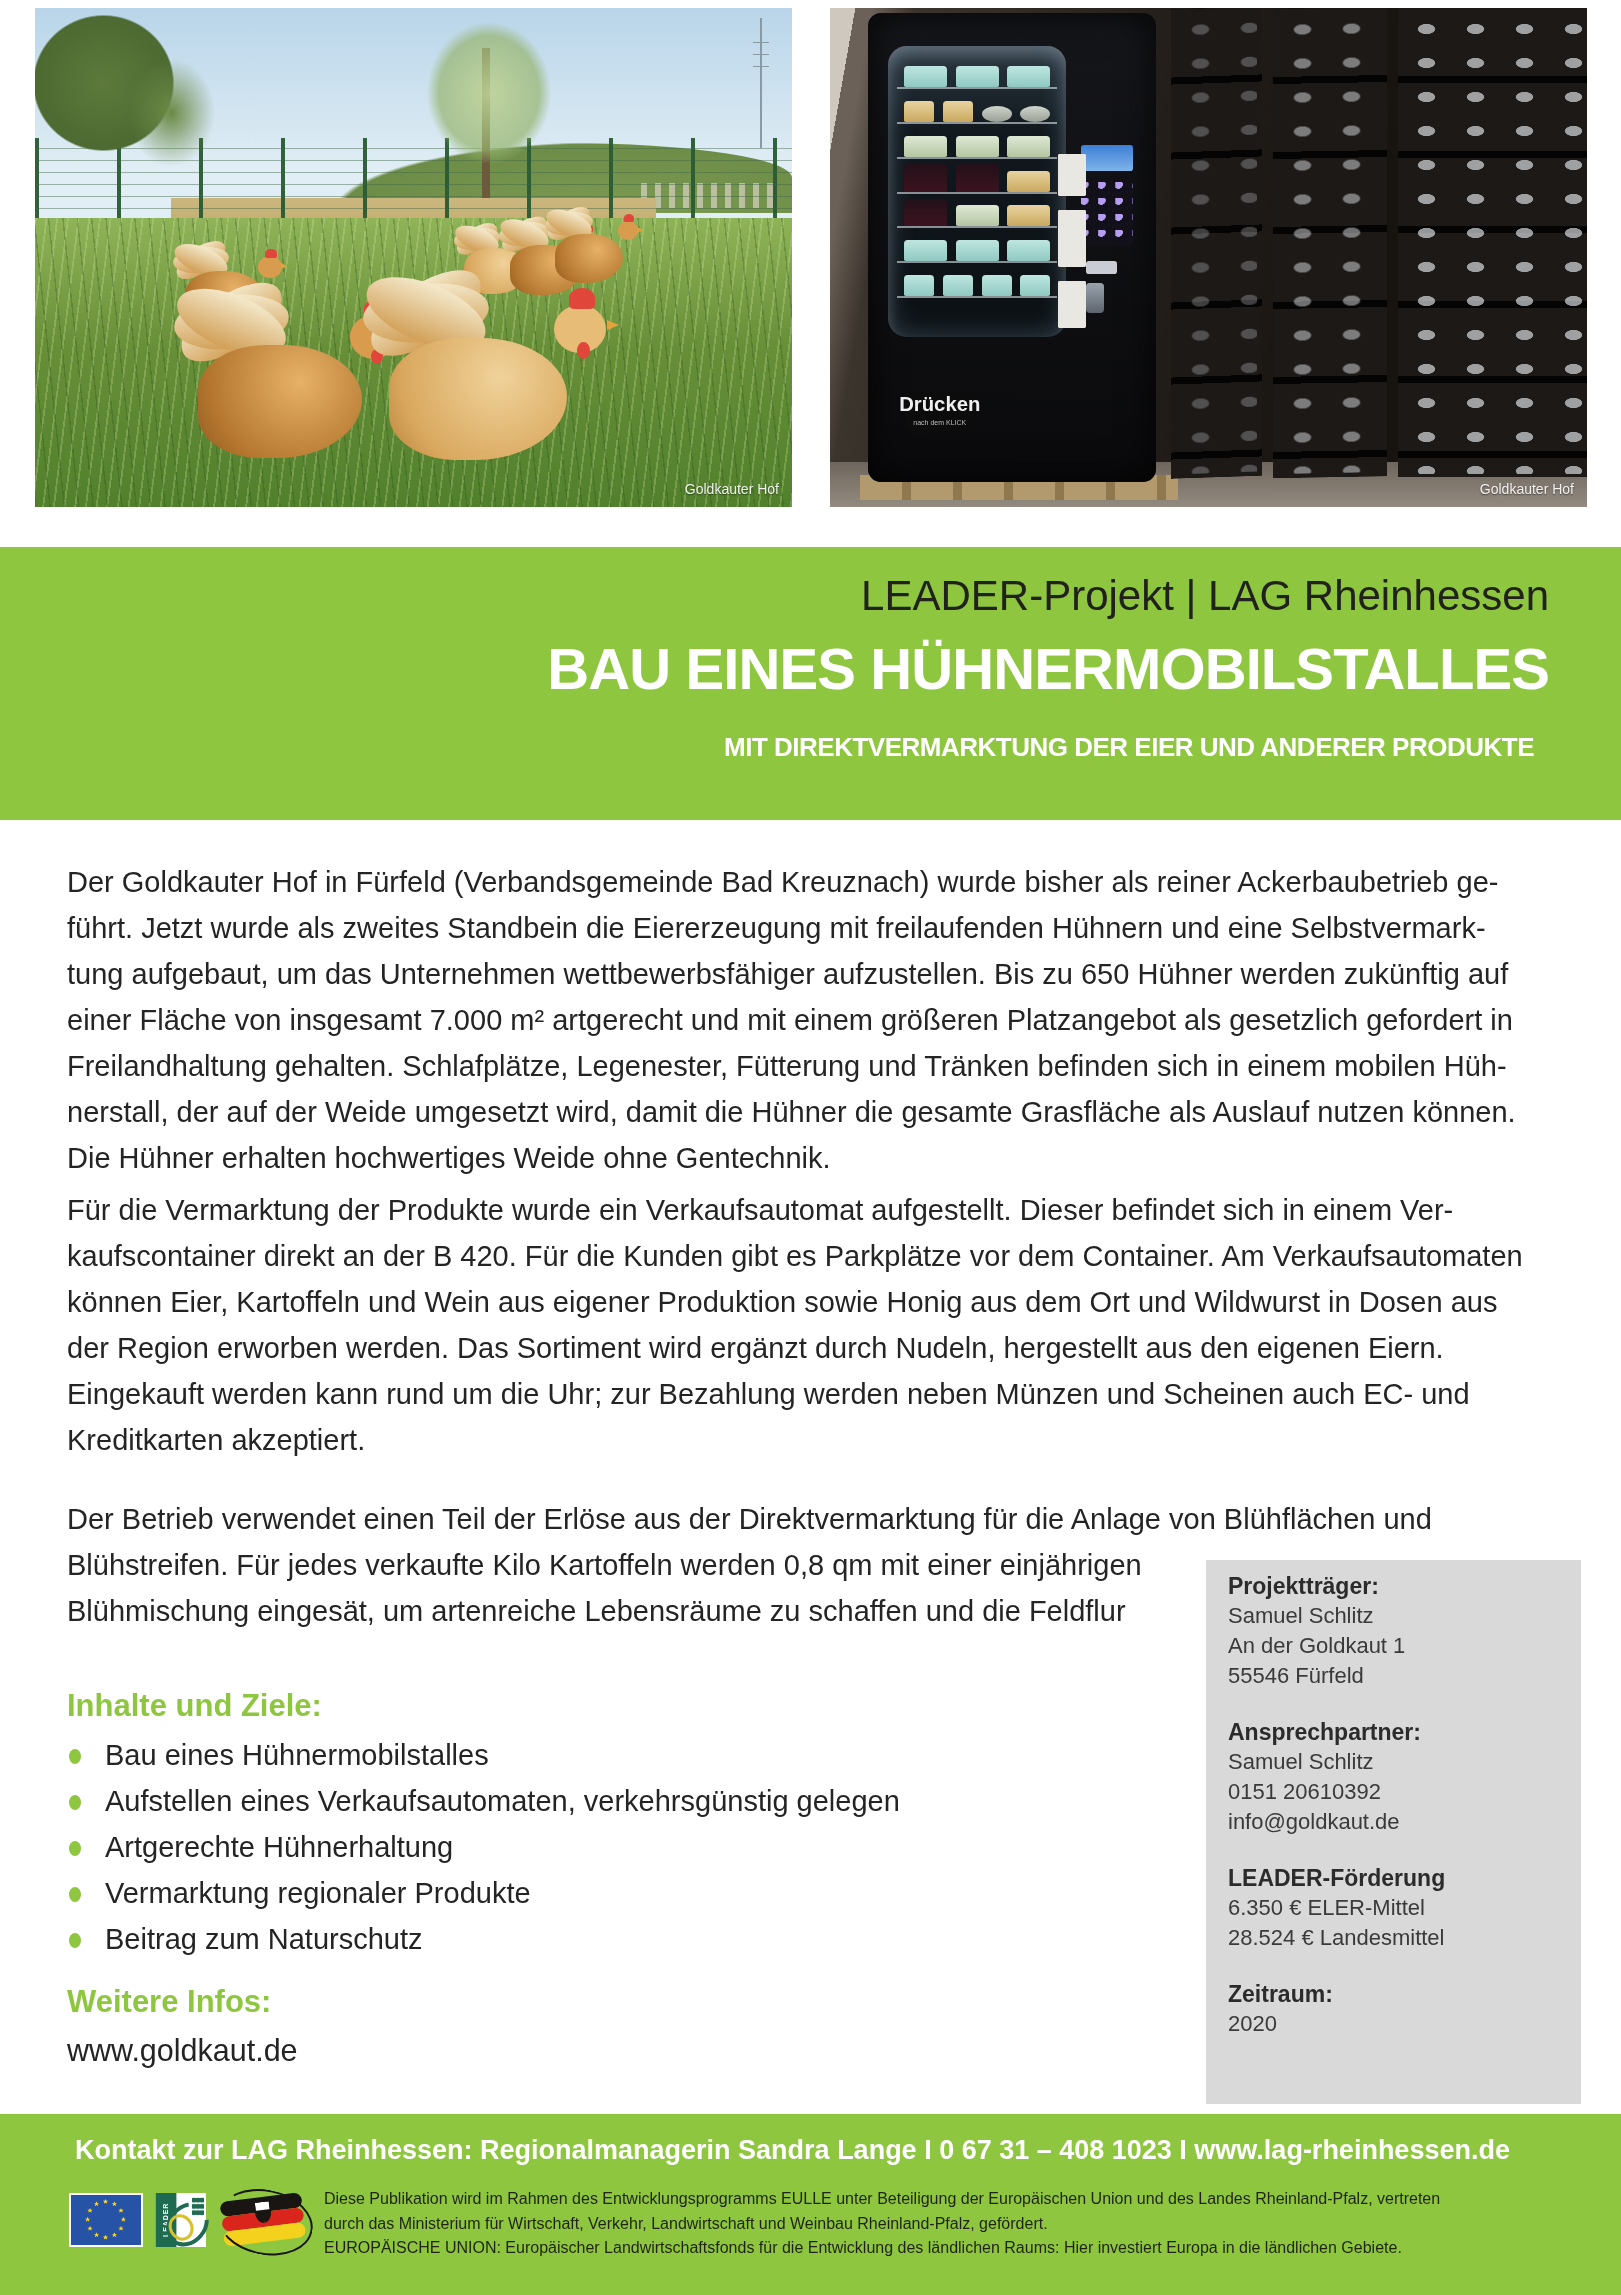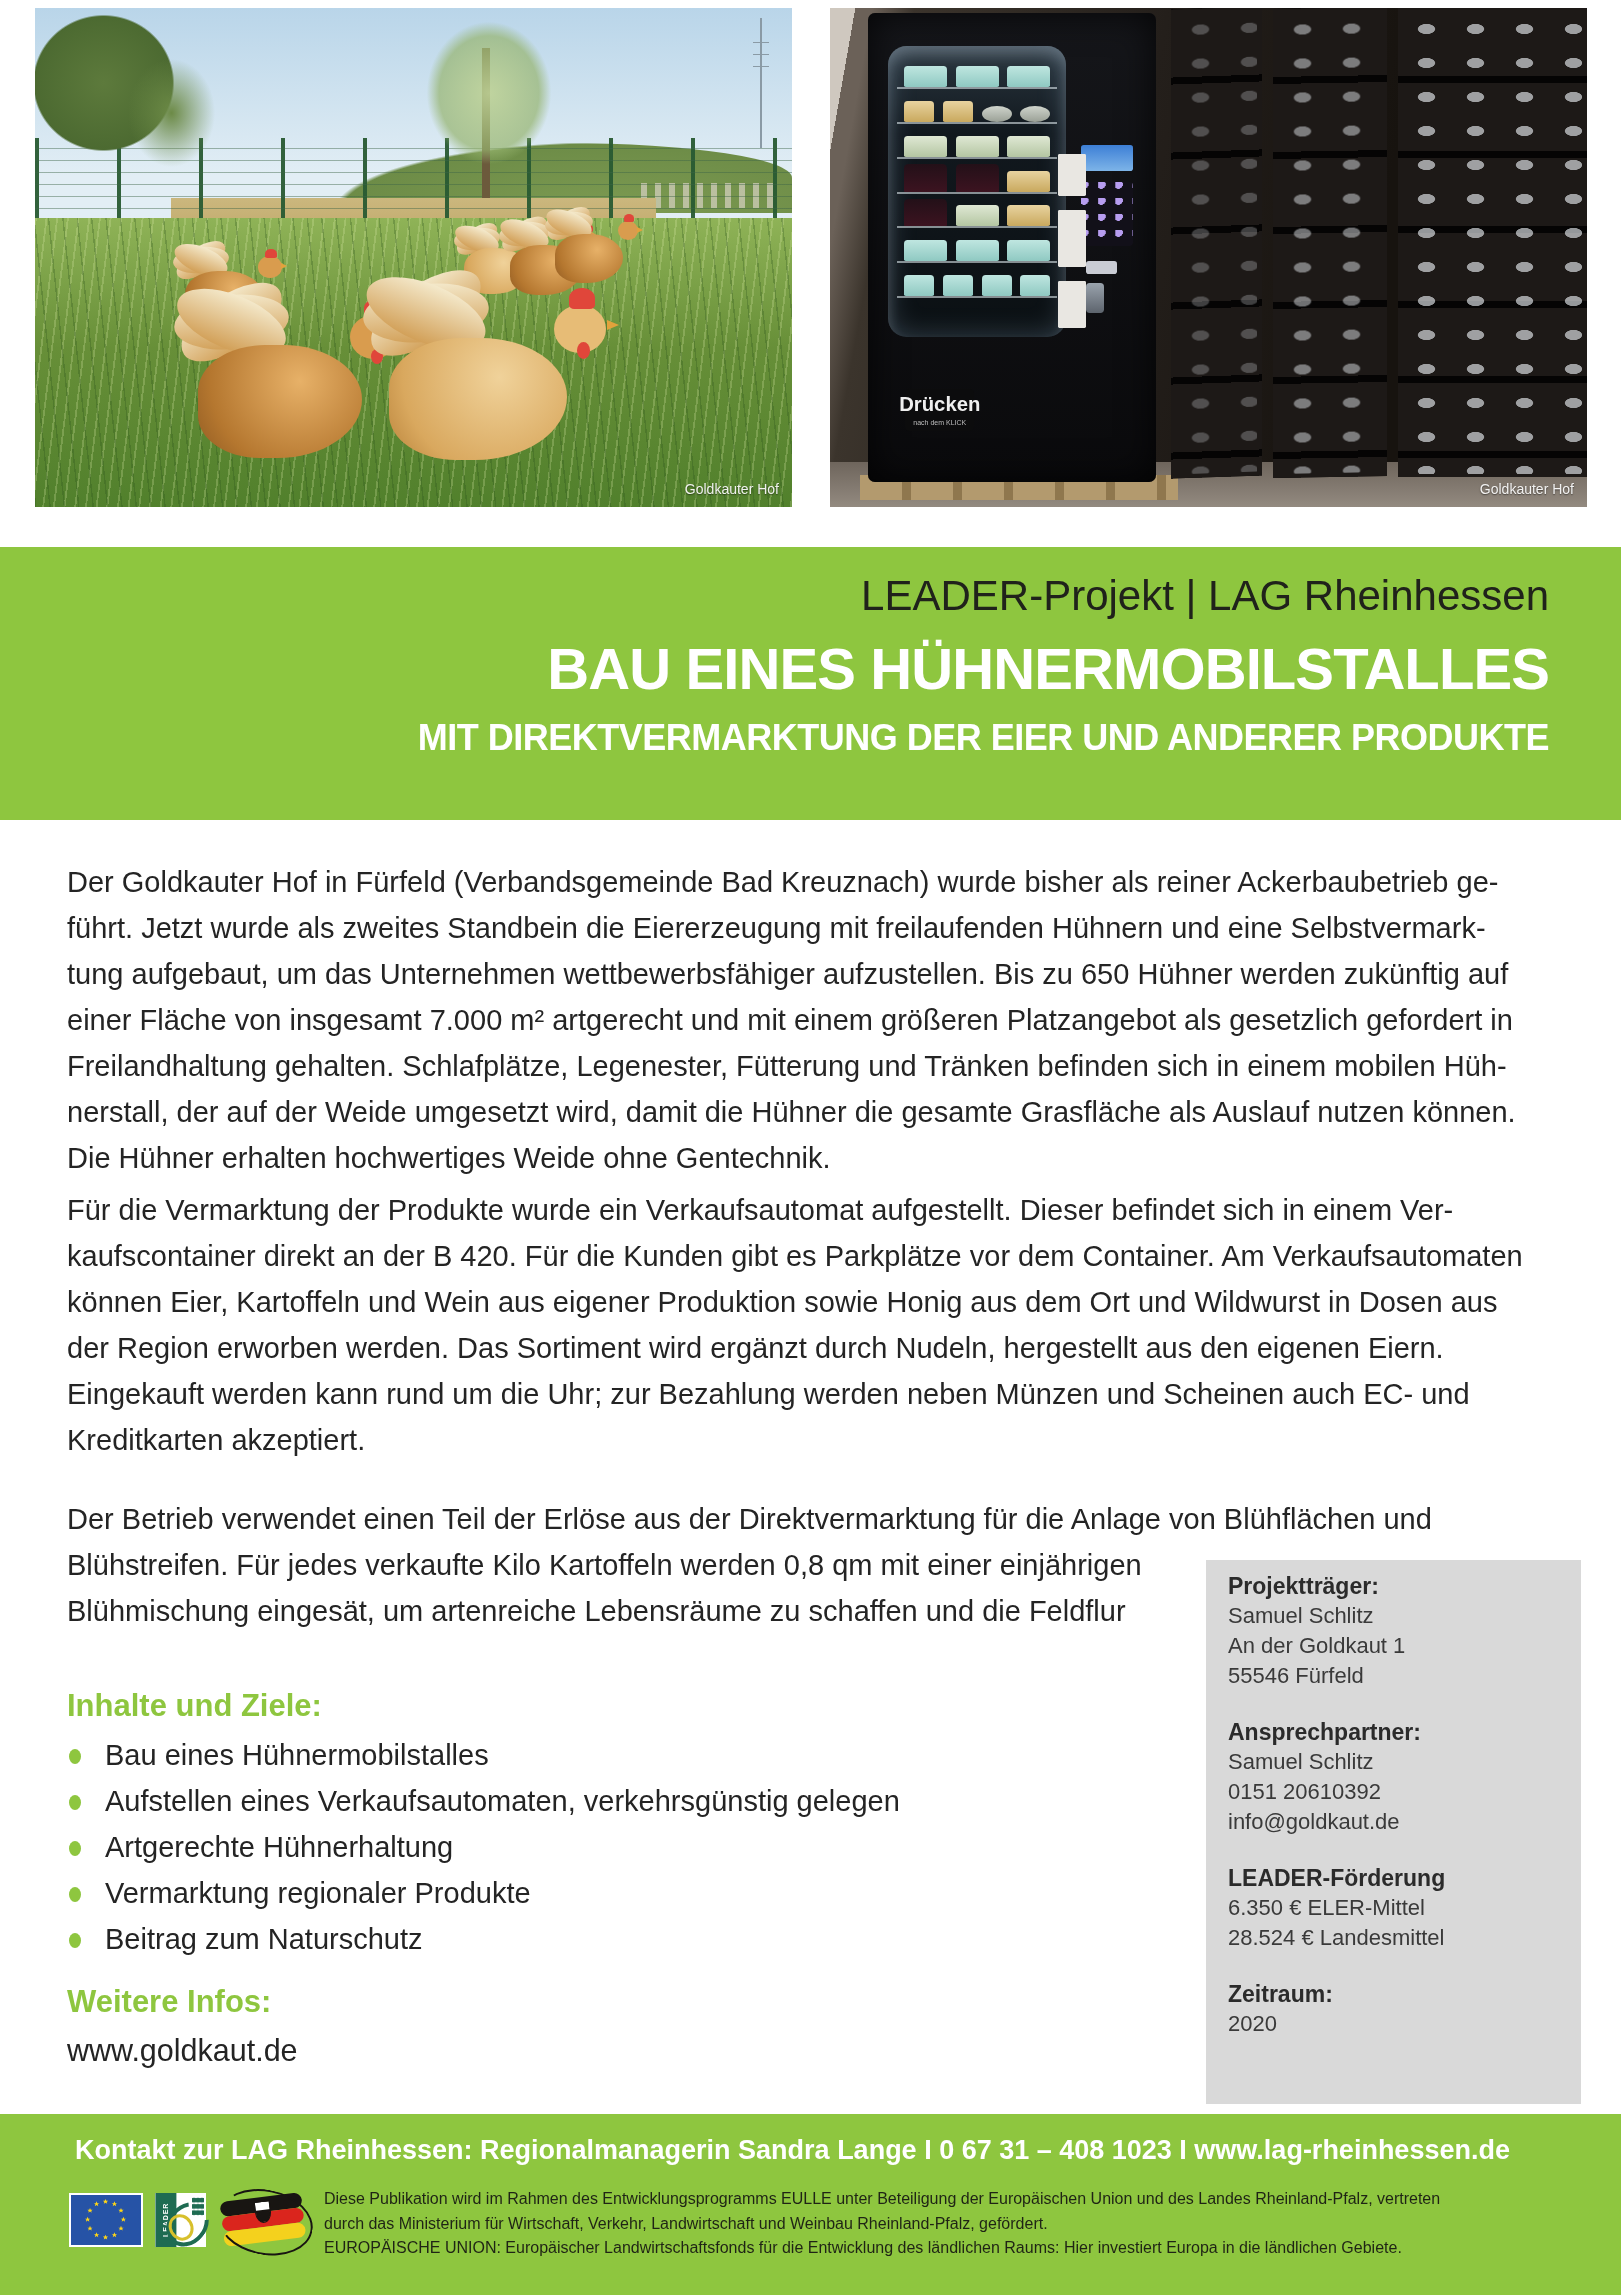--- a/index.html
+++ b/index.html
@@ -41,21 +41,21 @@
   .chicken.pale .head{background:#e7bc76;}
   .chicken .comb{position:absolute;right:-1%;top:-5%;width:12%;height:11%;background:#e0463a;border-radius:50% 50% 20% 20%;}
   .chicken .wattle{position:absolute;right:1%;top:24%;width:6%;height:9%;background:#e0463a;border-radius:50%;}
   .chicken .beak{position:absolute;right:-12%;top:12%;width:0;height:0;border-left:12px solid #e2a23c;border-top:5.5px solid transparent;border-bottom:5.5px solid transparent;}
   .chicken.small .beak{border-left-width:6.5px;border-top-width:3.2px;border-bottom-width:3.2px;}
 
   
   .vroom{position:absolute;inset:0;background:linear-gradient(100deg,#cfc8bf 0 3%,#6b6158 3% 5%,#3b342c 10%,#241f1b 40%,#17130f 70%);}
   .vfloor{position:absolute;left:0;right:0;bottom:0;height:9%;background:linear-gradient(#6e655c,#938a80);}
   .pallet{position:absolute;left:4%;bottom:1.5%;width:42%;height:5%;background:repeating-linear-gradient(90deg,#b39a6e 0 42px,#8f774e 42px 51px);}
-  .vmachine{position:absolute;left:5%;top:1%;width:38%;height:94%;background:linear-gradient(#15161a,#0a0a0c);border-radius:7px;box-shadow:inset 0 0 37px rgba(0,0,0,.8);}
+  .vmachine{position:absolute;left:5%;top:1%;width:38%;height:94%;background:linear-gradient(#15161a,#0a0a0c);border-radius:13px;box-shadow:inset 0 0 37px rgba(0,0,0,.8);}
   .vglass{position:absolute;left:7%;top:7%;width:62%;height:62%;border-radius:18.5px;background:linear-gradient(#2b3740,#11181e 30%,#0b1013);box-shadow:inset 0 0 28px rgba(180,220,255,.25), inset 0 8.3px 14px rgba(255,255,255,.18);}
   .shelf{position:absolute;left:5%;right:5%;height:10%;border-bottom:2.3px solid rgba(235,245,250,.55);display:flex;align-items:flex-end;gap:6%;padding:0 4%;}
   .shelf .it{flex:1;height:72%;border-radius:3.7px 3.7px 1.8px 1.8px;}
   .it.egg{background:linear-gradient(#bfe6e0,#8fc9c2);}
   .it.noodle{background:linear-gradient(#e8d3a0,#c9a95e);}
   .it.can{background:linear-gradient(#cfd4cc,#9aa096);border-radius:50%;height:55%;}
   .it.carton{background:linear-gradient(#dfe8d4,#b4c6a2);}
   .it.wine{background:linear-gradient(#231018,#3c1320);border-radius:4.6px 4.6px 0.9px 0.9px;height:95%;}
   .vpanel{position:absolute;right:8%;top:28%;width:18%;height:40%;}
   .vscreen{position:absolute;left:0;top:0;width:100%;height:14%;background:linear-gradient(#3d7fd6,#7db4e8);border-radius:2.8px;}
@@ -77,21 +77,21 @@
   .lk1{left:45%;width:12%;transform:skewY(-2deg);}
   .lk1::after{opacity:.3;}
   .lk2{left:58.5%;width:15%;transform:skewY(-1deg);}
   .lk3{left:75%;width:25%;}
   .lk3::after{opacity:.75;}
 
   
   .band{position:absolute;left:0;top:547px;width:1621px;height:273px;background:var(--green);}
   .eyebrow{position:absolute;right:72px;top:25.4px;font-size:42px;font-weight:400;color:#20221b;letter-spacing:0px;}
   .band h1{position:absolute;right:72px;top:88px;margin:0;font-size:58px;font-weight:800;color:#ffffff;letter-spacing:-0.9px;white-space:nowrap;}
-  .band h2{position:absolute;right:72px;top:170px;margin:0;font-size:36px;font-weight:700;color:#ffffff;letter-spacing:-0.5px;white-space:nowrap;}
+  .band h2{position:absolute;right:72px;top:170px;margin:15px;font-size:26px;font-weight:700;color:#ffffff;letter-spacing:-0.5px;white-space:nowrap;}
 
   
   .para{position:absolute;left:67px;width:1507px;font-size:29px;line-height:46px;color:#242424;white-space:nowrap;}
   .p1{top:859px;}
   .p2{top:1187px;}
   .p3{top:1496px;}
 
   .green-head{position:absolute;left:67px;margin:0;font-size:31px;font-weight:700;color:var(--green);white-space:nowrap;}
   .goals-head{top:1688px;}
   .info-head{top:1984px;}

